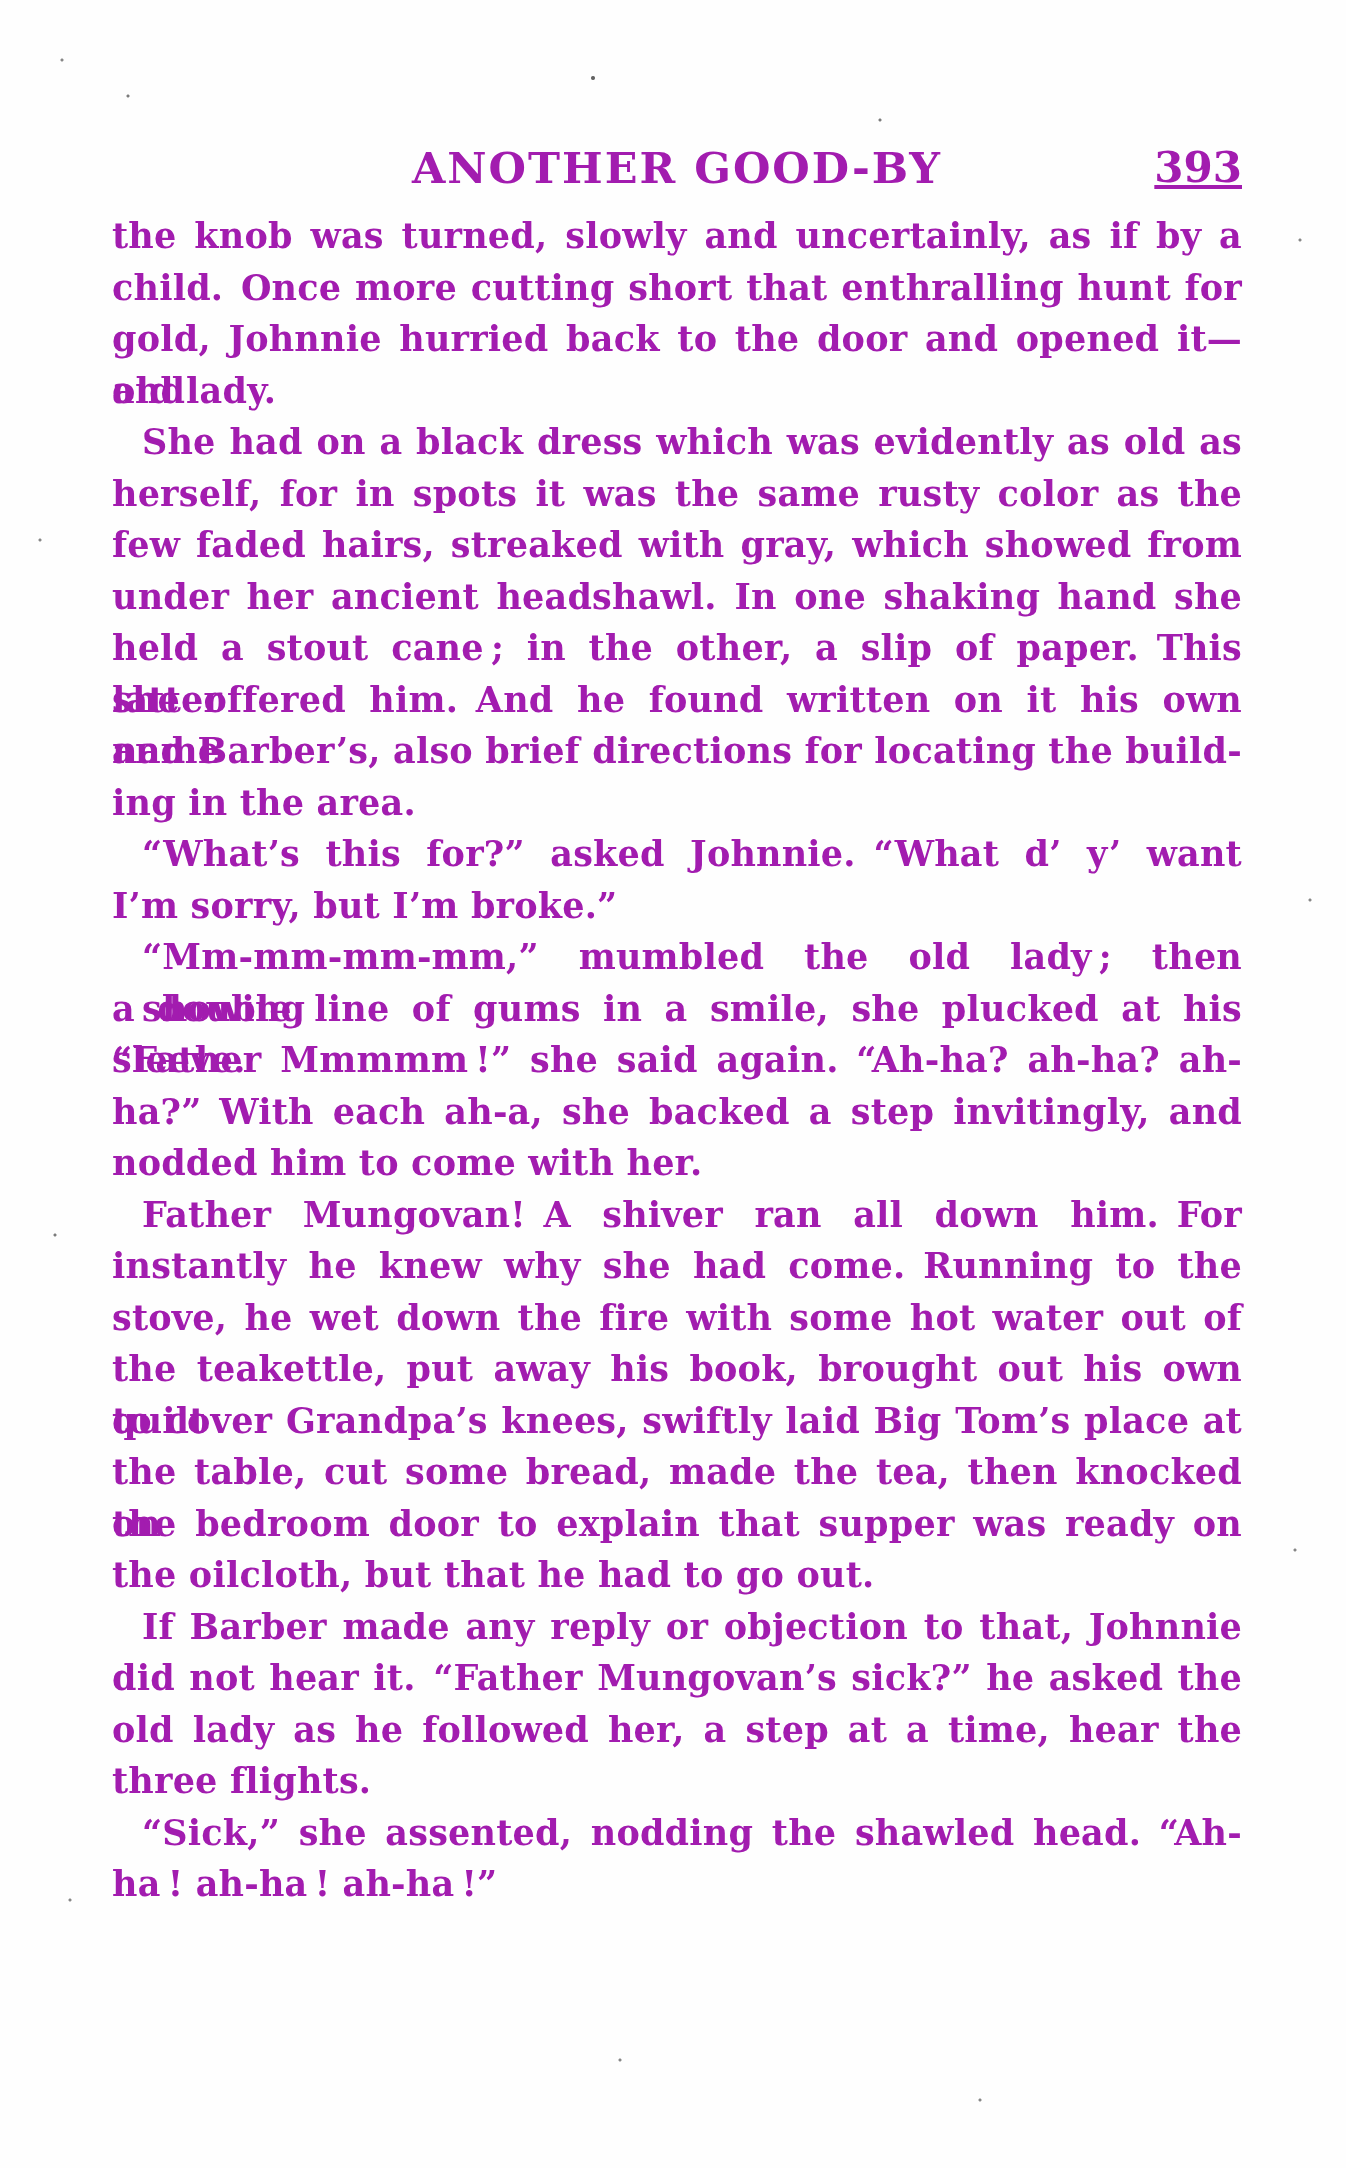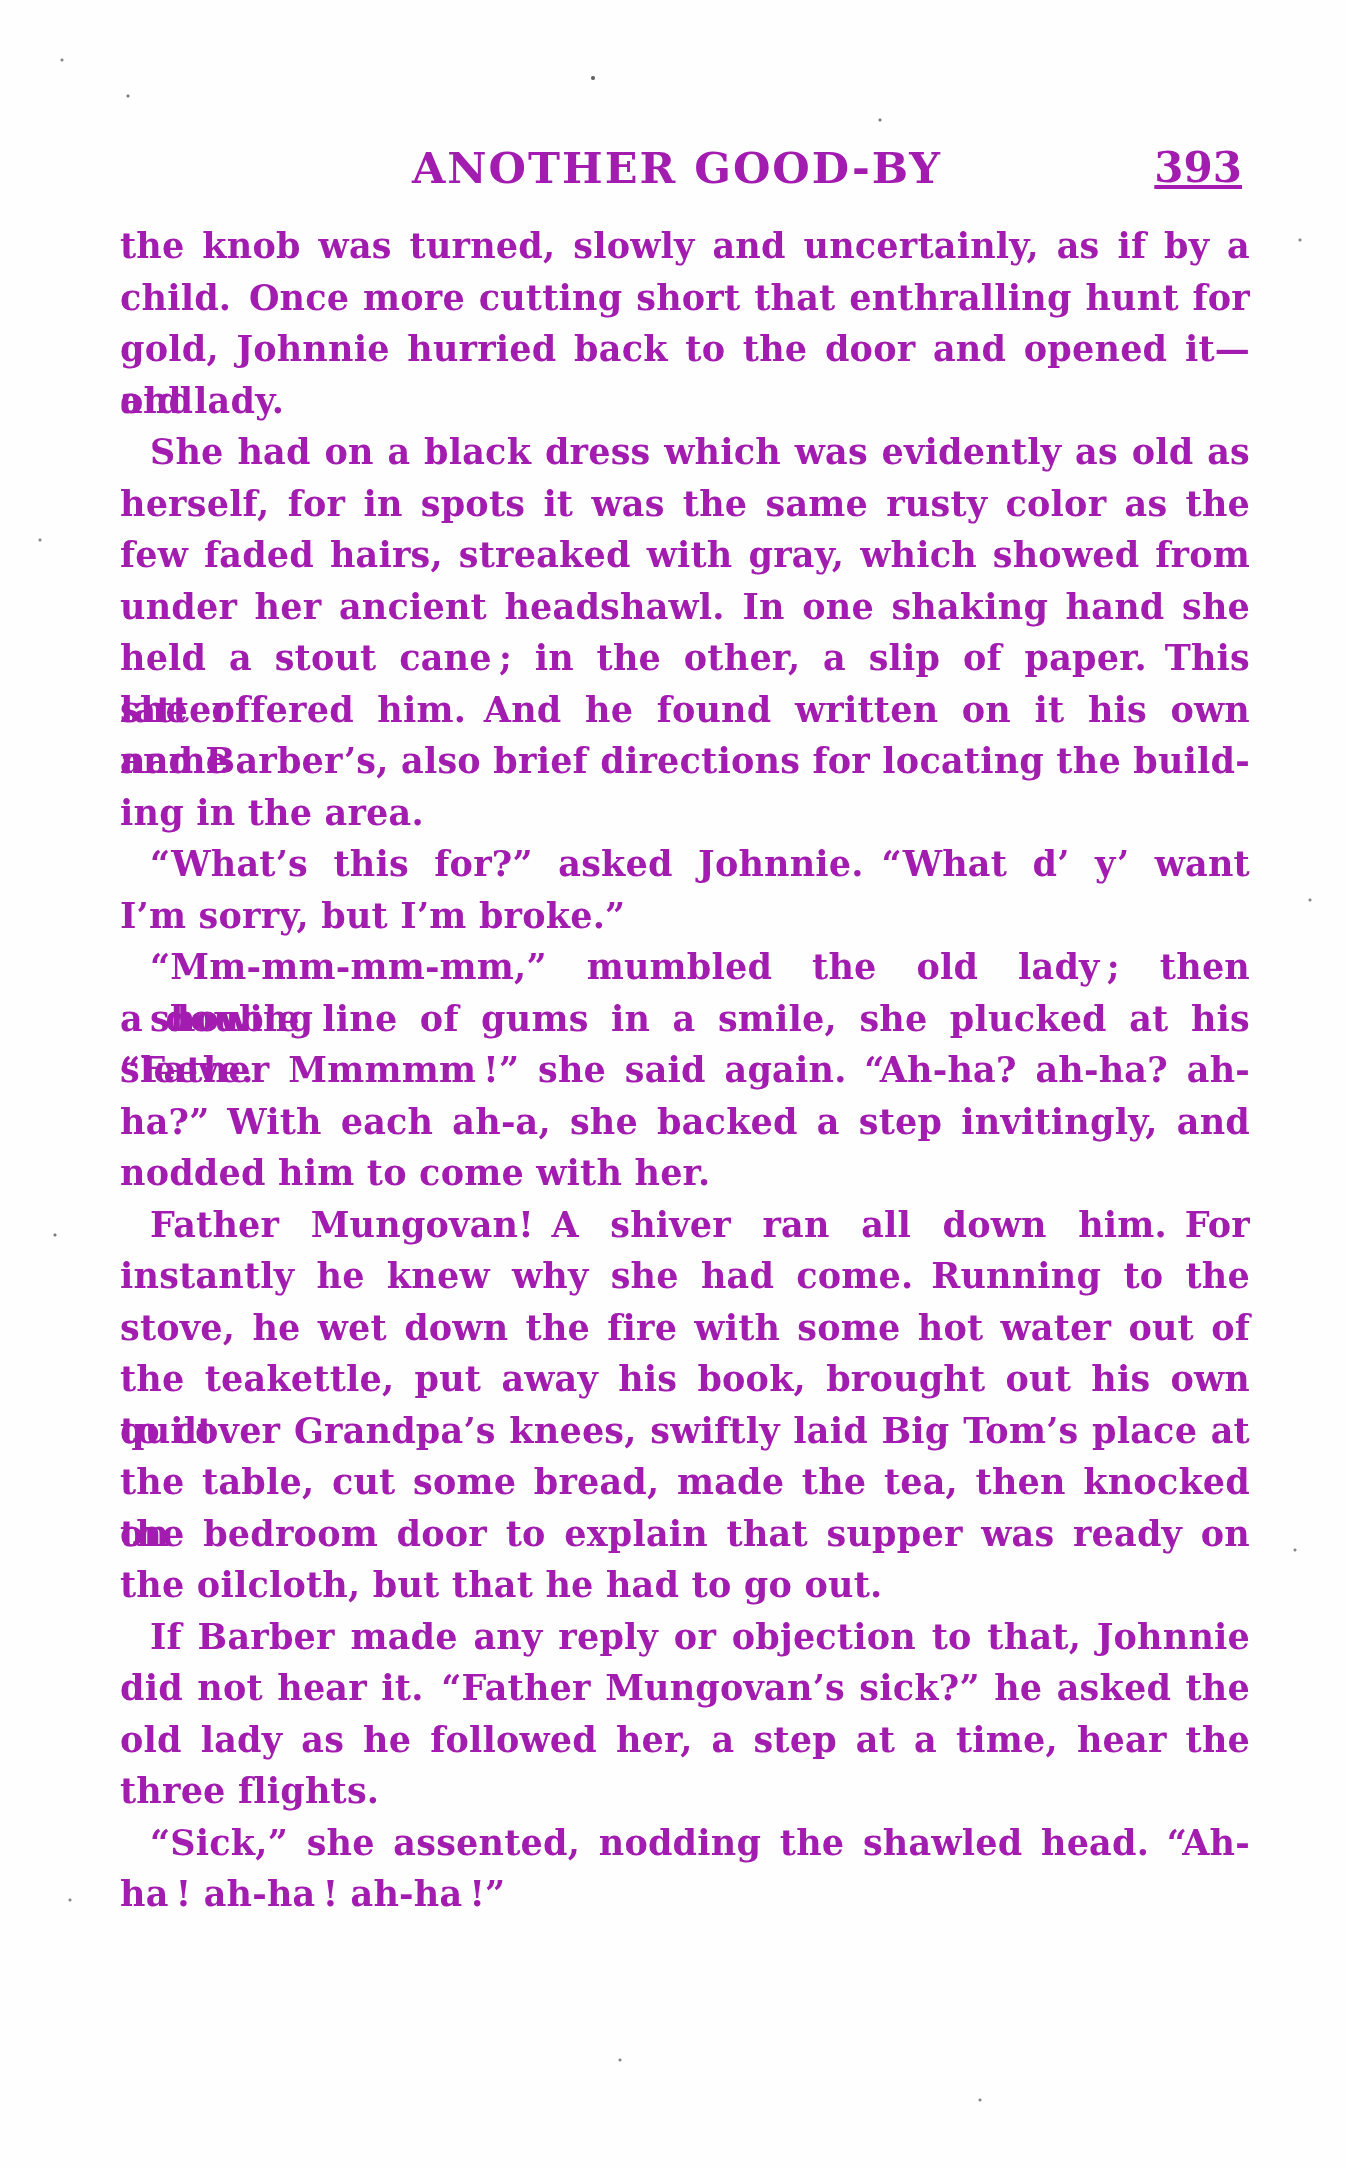--- a/index.html
+++ b/index.html
@@ -60,23 +60,22 @@
     right: 0;
     top: 0;
     font-size: 42px;
     font-weight: bold;
     line-height: 56px;
     text-decoration: underline;
   }
   .page-body {
     position: absolute;
     left: 112px;
-    top: 220px;
+    top: 210px;
     width: 1130px;
-    margin-left: 8px;
   }
   .paragraph { margin: 0; }
   .line {
     font-size: 35px;
     font-weight: bold;
     line-height: 51.5px;
     height: 51.5px;
     letter-spacing: 0.2px;
     text-align: justify;
     text-align-last: justify;

